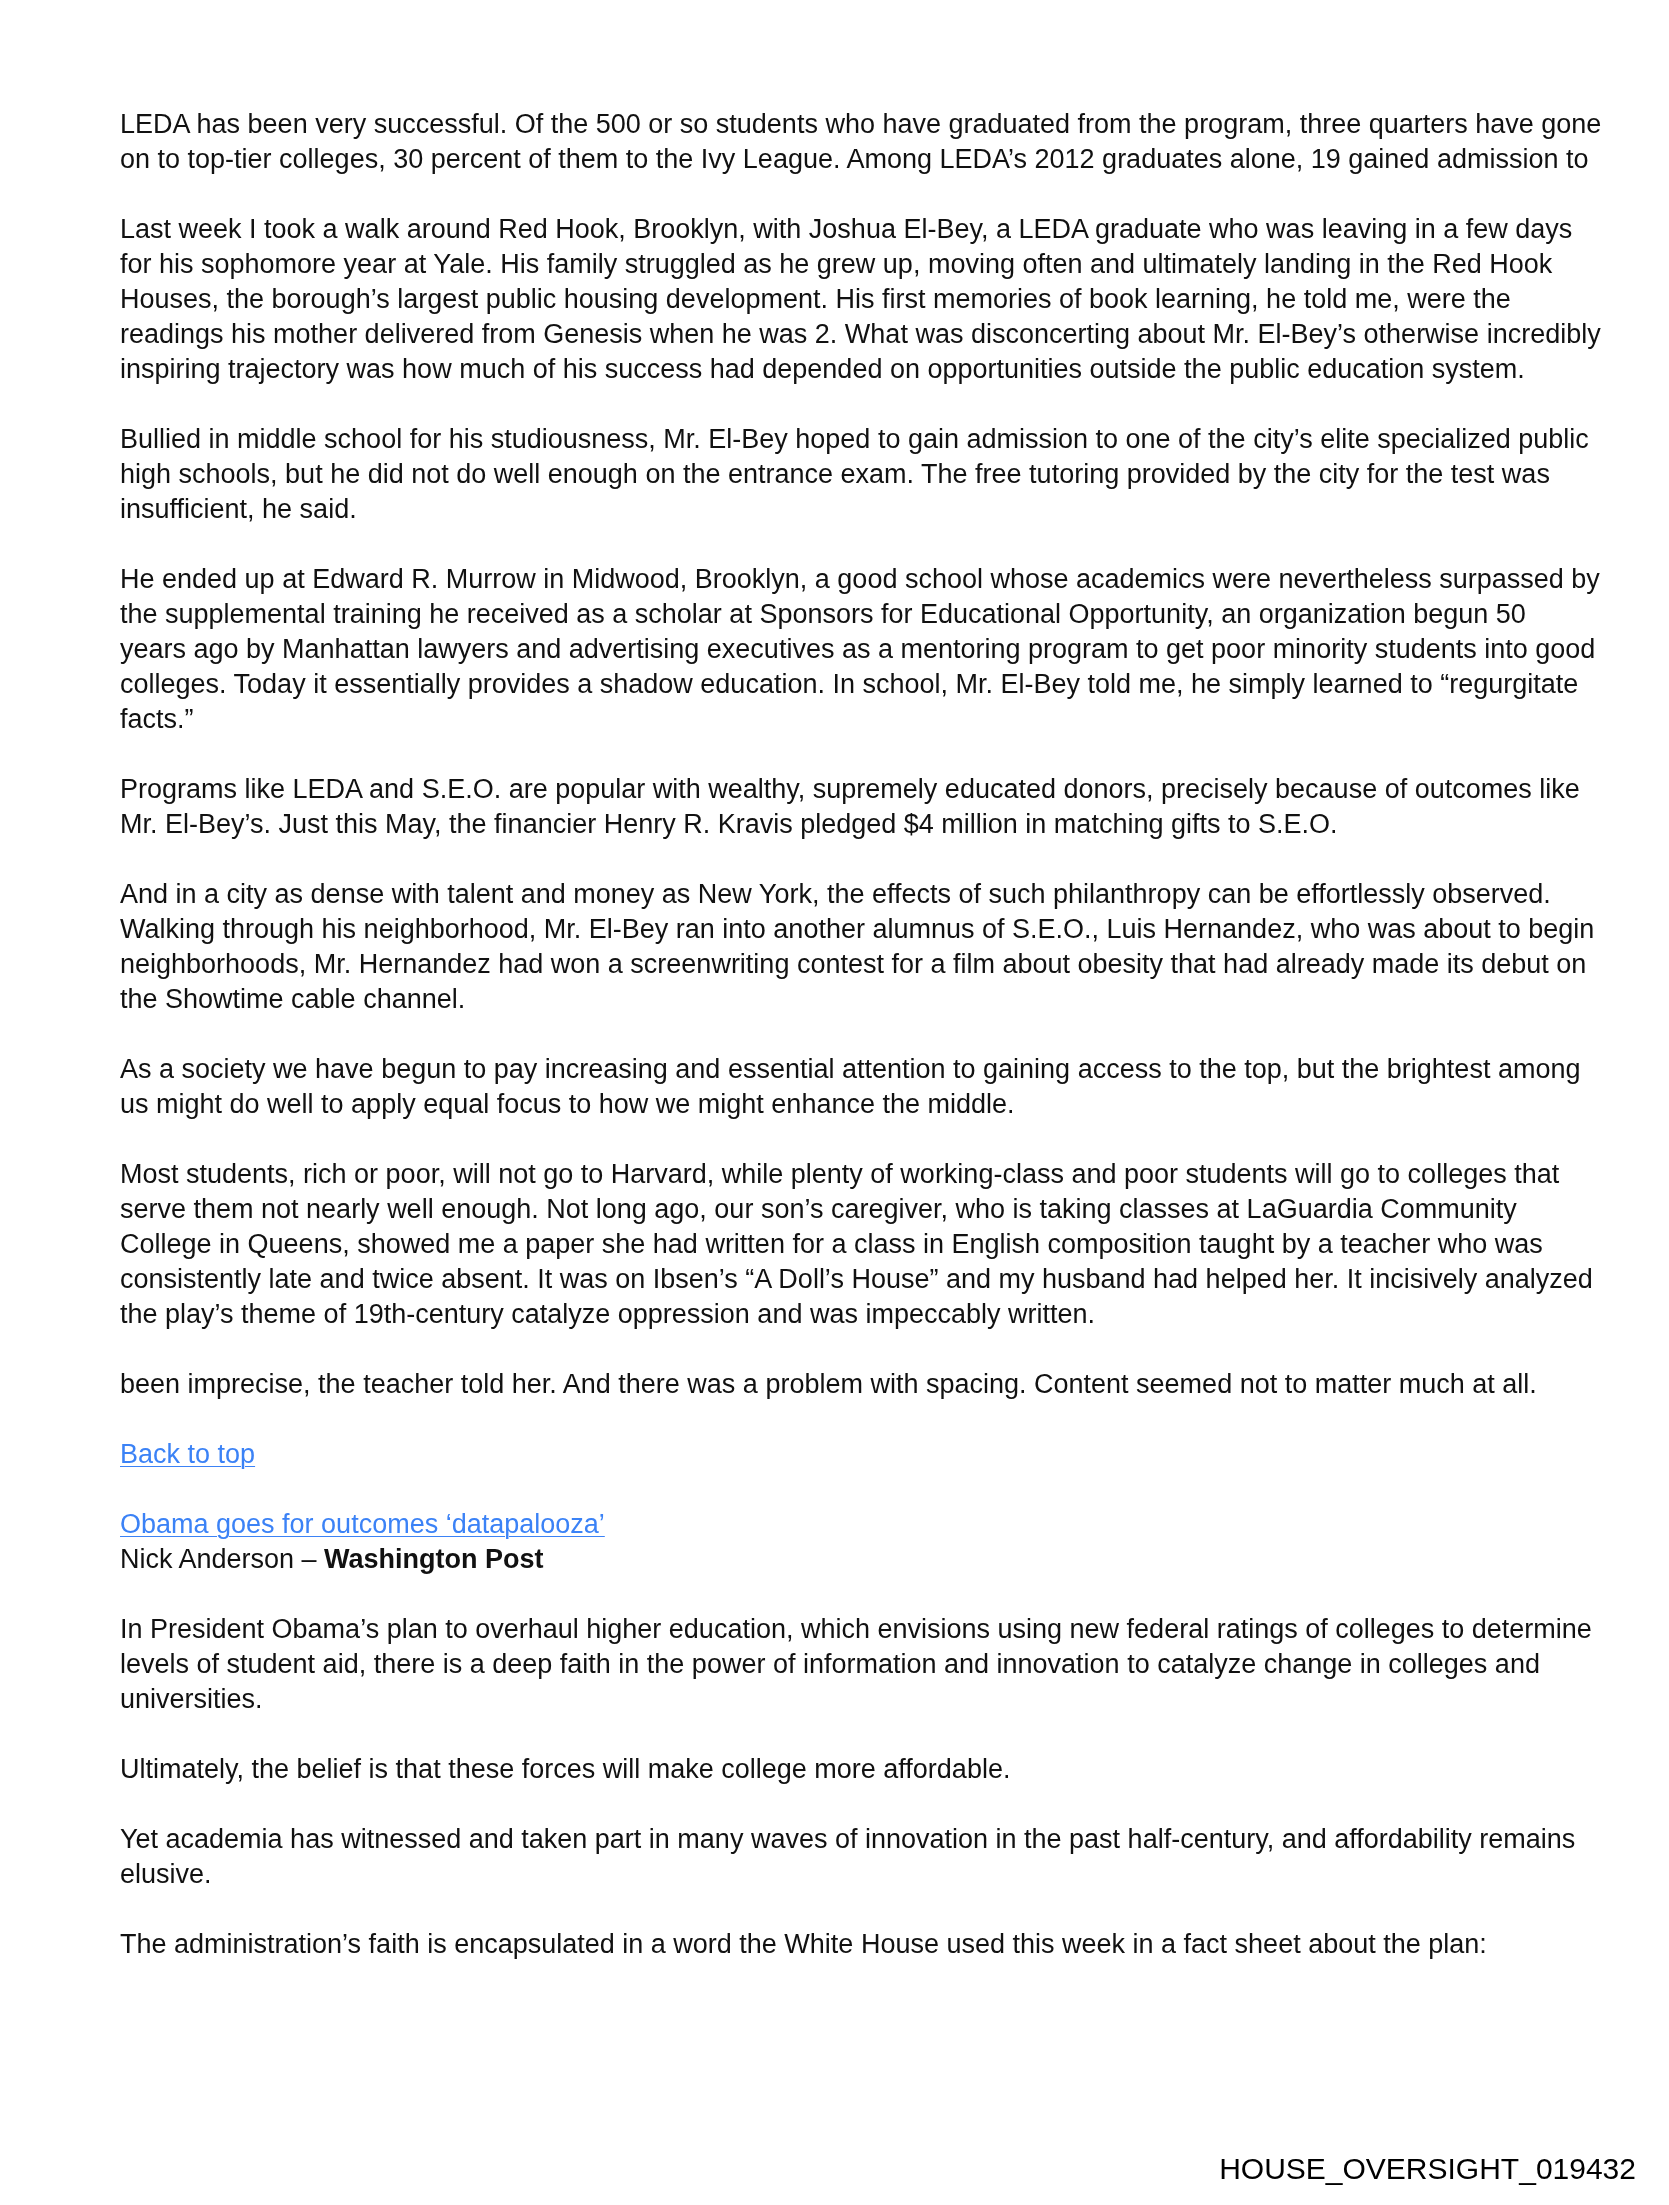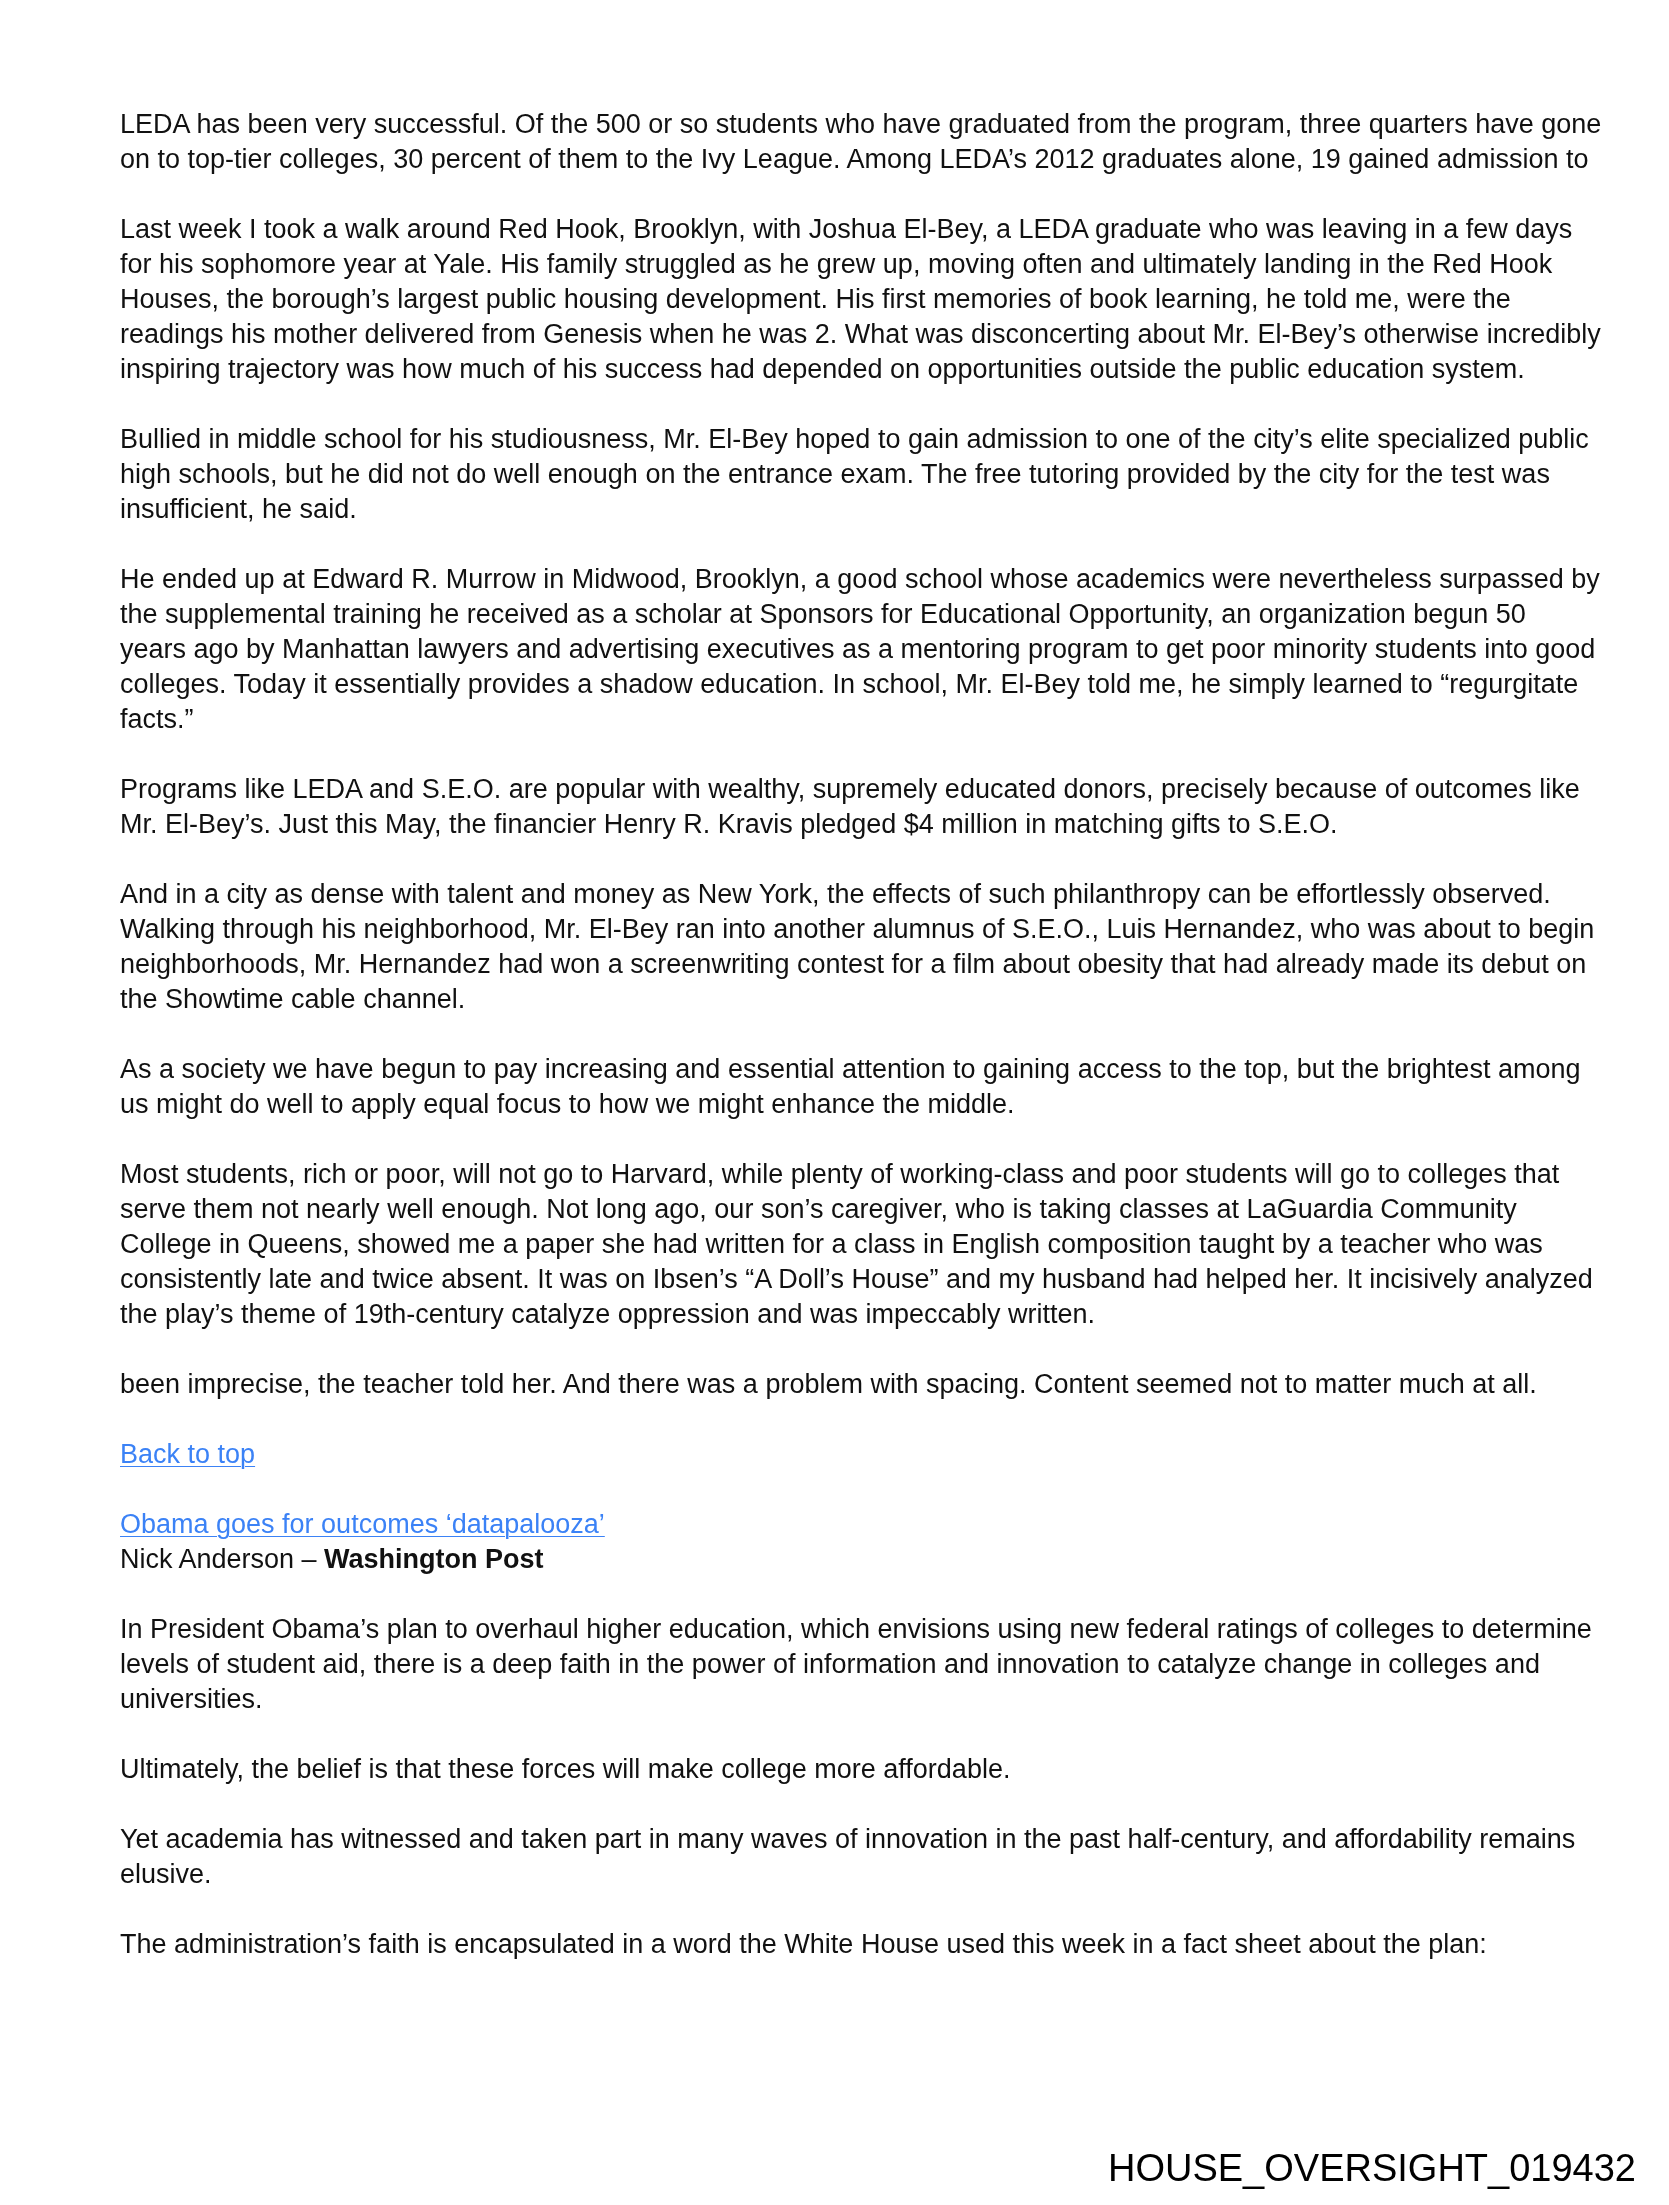--- a/index.html
+++ b/index.html
@@ -7,21 +7,21 @@
          font-family: "Liberation Sans", sans-serif; color: #111111; }
   .page { position: absolute; left: 0; top: 0; width: 1669px; height: 2205px; }
   .col { position: absolute; left: 109px; top: 107px; width: 1453px; margin-left: 11px; }
   .line { display: block; height: 35px; line-height: 35px; font-size: 27px;
           white-space: nowrap; }
   .blank { display: block; height: 35px; }
   .para { display: block; }
   a.link { color: #3b82f6; text-decoration: underline; text-decoration-thickness: 1.3px;
            text-underline-offset: 2.6px; }
   .bold { font-weight: bold; }
-  .footer-id { position: absolute; right: 33px; top: 2150px; font-size: 38px;
+  .footer-id { position: absolute; right: 33px; top: 2150px; font-size: 30px;
                line-height: 37px; color: #000; white-space: nowrap; }
 </style>
 </head>
 <body>
 
 <div class="page">
   <div class="col">
 
     <div class="para">
       <span class="line">LEDA has been very successful. Of the 500 or so students who have graduated from the program, three quarters have gone</span>

